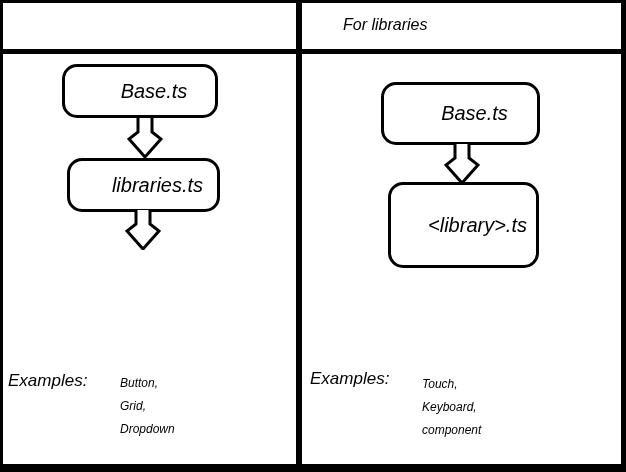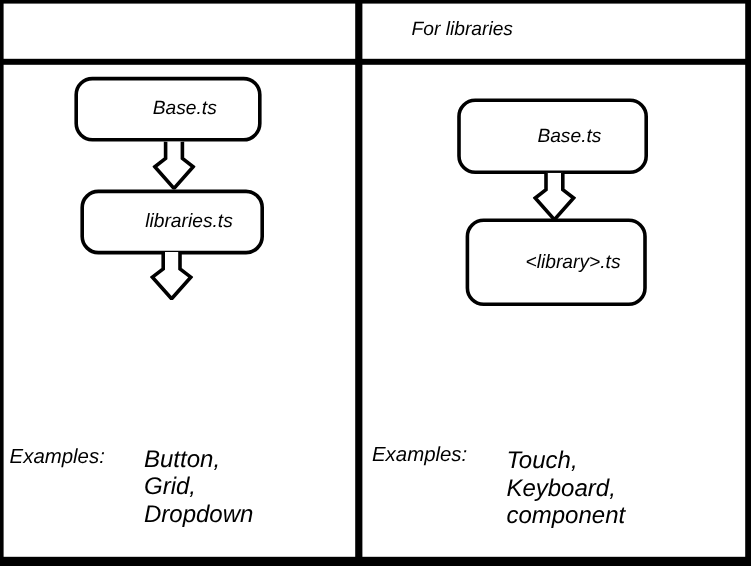--- a/index.html
+++ b/index.html
@@ -37,29 +37,29 @@
   .node {
     position: absolute;
     box-sizing: border-box;
     background: #ffffff;
     border: 3px solid #000000;
     border-radius: 15px;
     display: flex;
     align-items: center;
     justify-content: center;
     font-style: italic;
-    font-size: 16px;
+    font-size: 20px;
     white-space: nowrap;
     padding-left: 28px;
   }
   .node-l-base      { left: 62px;  top: 64px;  width: 156px; height: 54px; }
   .node-l-component { left: 67px;  top: 158px; width: 153px; height: 54px; }
   .node-l-control   { left: 63px;  top: 250px; width: 155px; height: 62px; }
   .node-r-base      { left: 381px; top: 82px;  width: 159px; height: 63px; }
-  .node-r-library   { left: 388px; top: 182px; width: 151px; height: 73px; }
+  .node-r-library   { left: 388px; top: 182px; width: 151px; height: 86px; }
 
   .arrow {
     position: absolute;
     width: 36px;
     height: 40px;
   }
   .arrow svg { display: block; }
   .arrow-l-1 { left: 127px; top: 118px; }
   .arrow-l-2 { left: 125px; top: 210px; }
   .arrow-r-1 { left: 444px; top: 144px; }
@@ -69,21 +69,21 @@
     font-style: italic;
     font-size: 17px;
     white-space: nowrap;
   }
   .examples-label-left  { left: 8px;   top: 371px; }
   .examples-label-right { left: 310px; top: 369px; }
 
   .examples-list {
     position: absolute;
     font-style: italic;
-    font-size: 20px;
+    font-size: 12px;
     line-height: 23px;
     white-space: nowrap;
   }
   .examples-list-left  { left: 120px; top: 372px; }
   .examples-list-right { left: 422px; top: 373px; }
 </style>
 </head>
 <body>
 
 <div id="frame">

